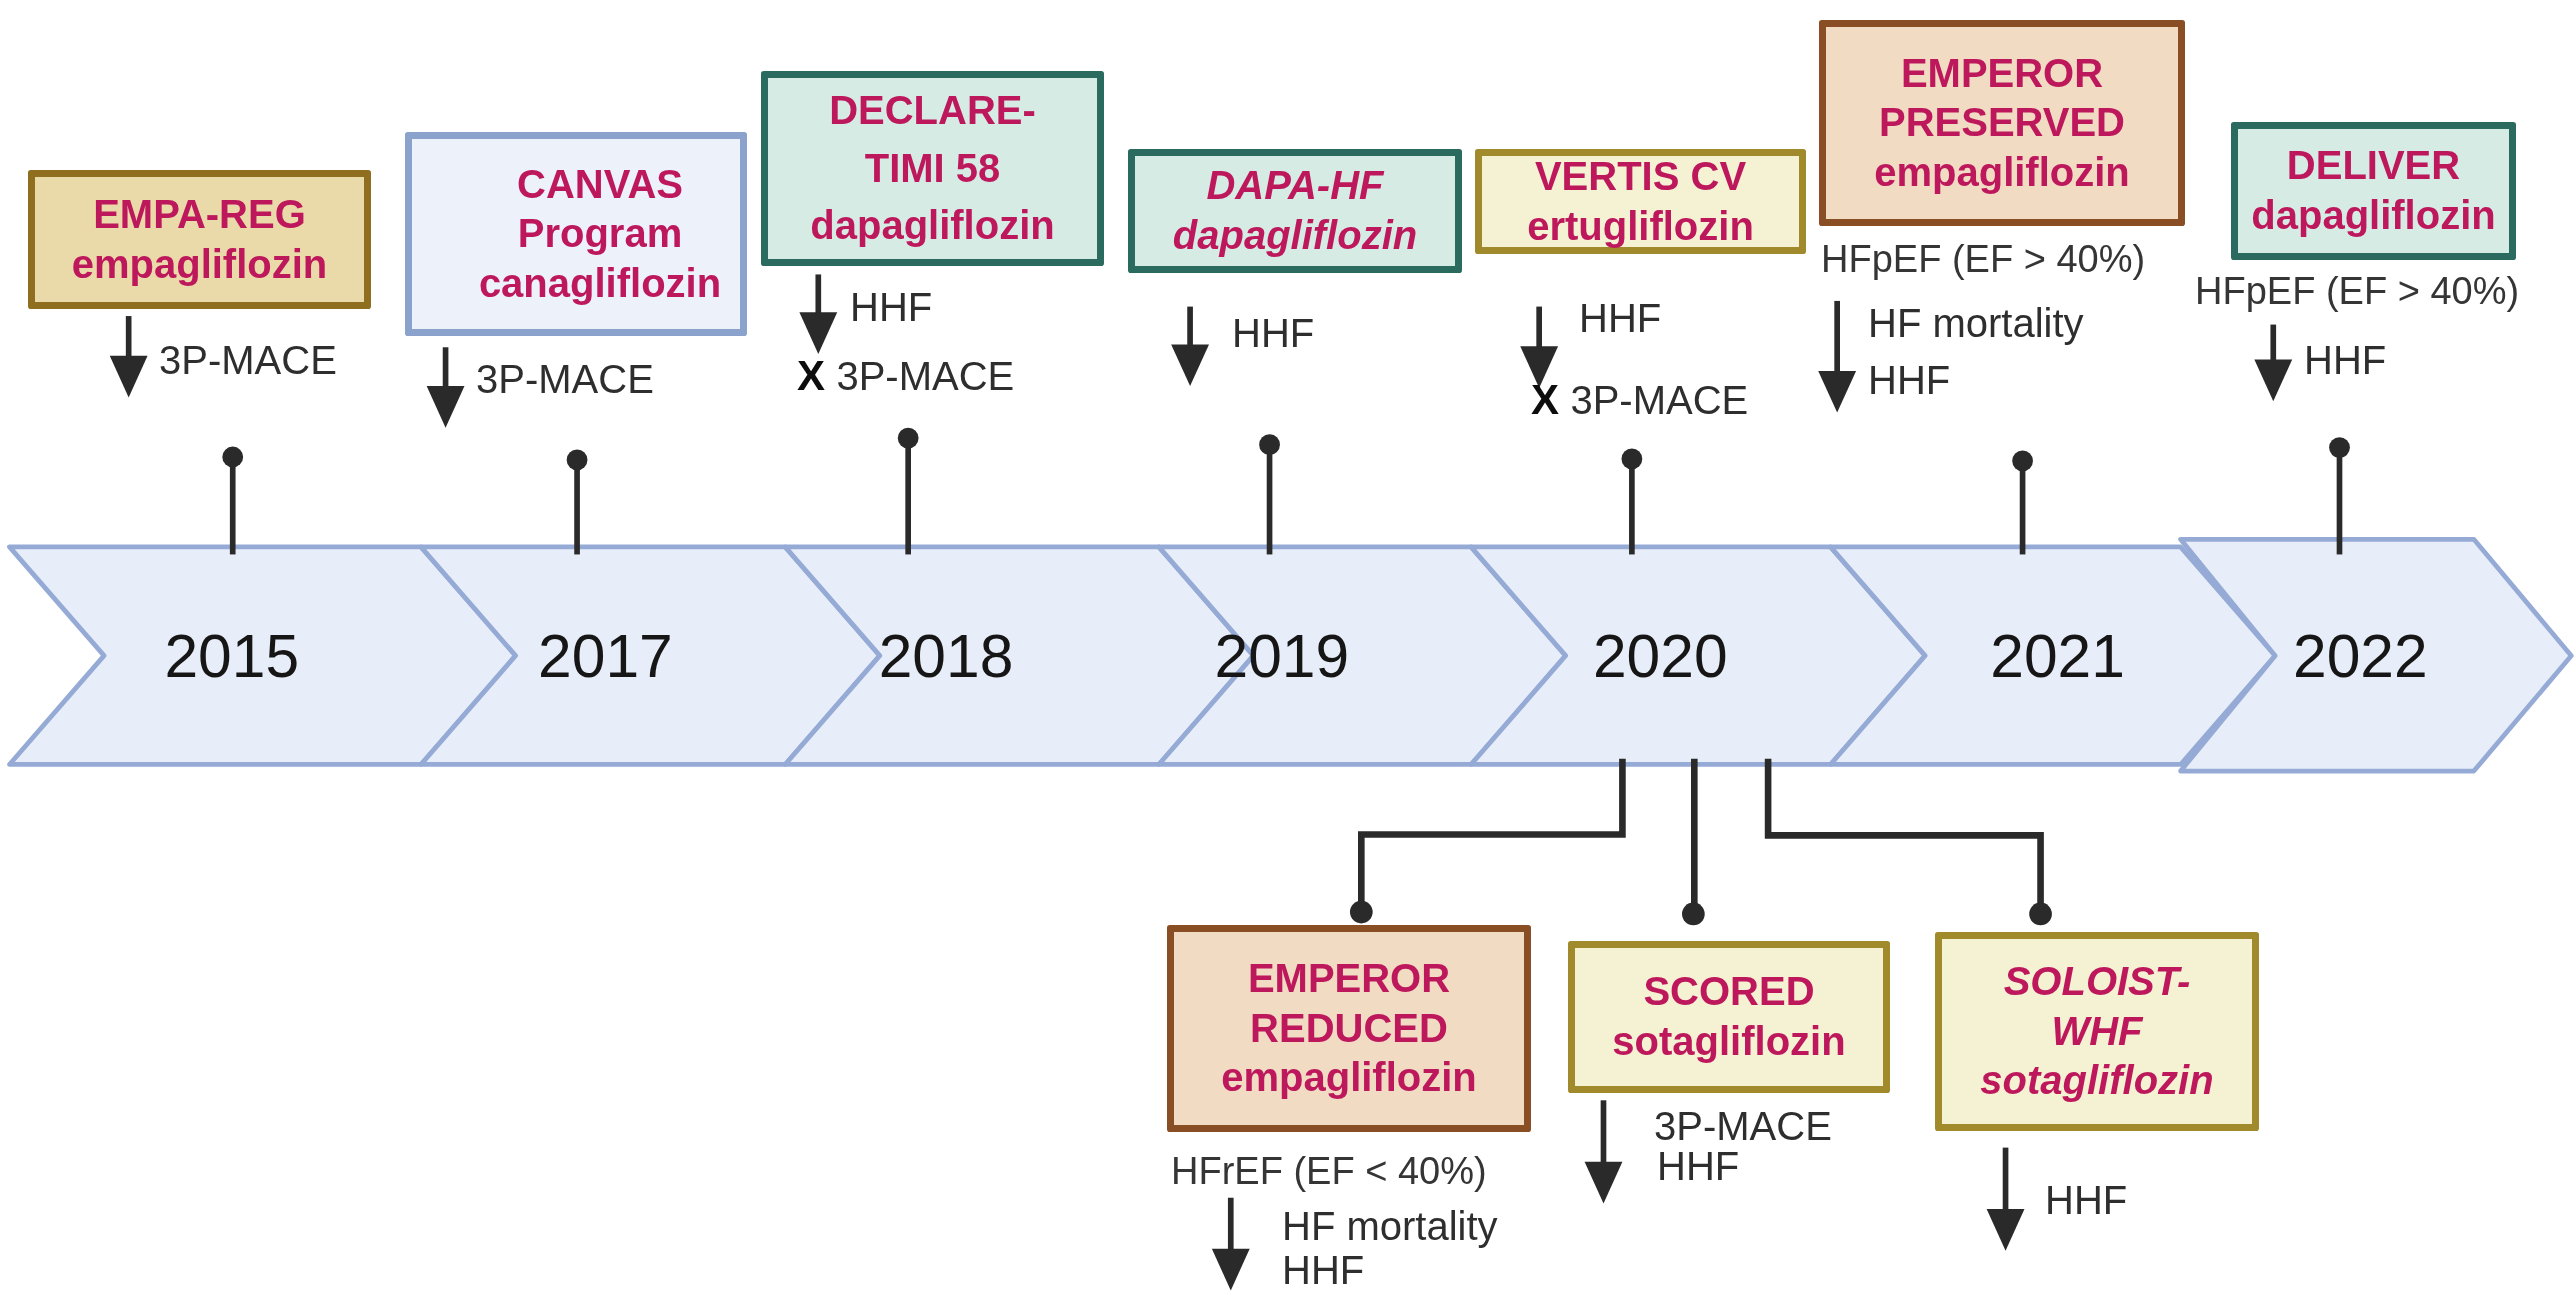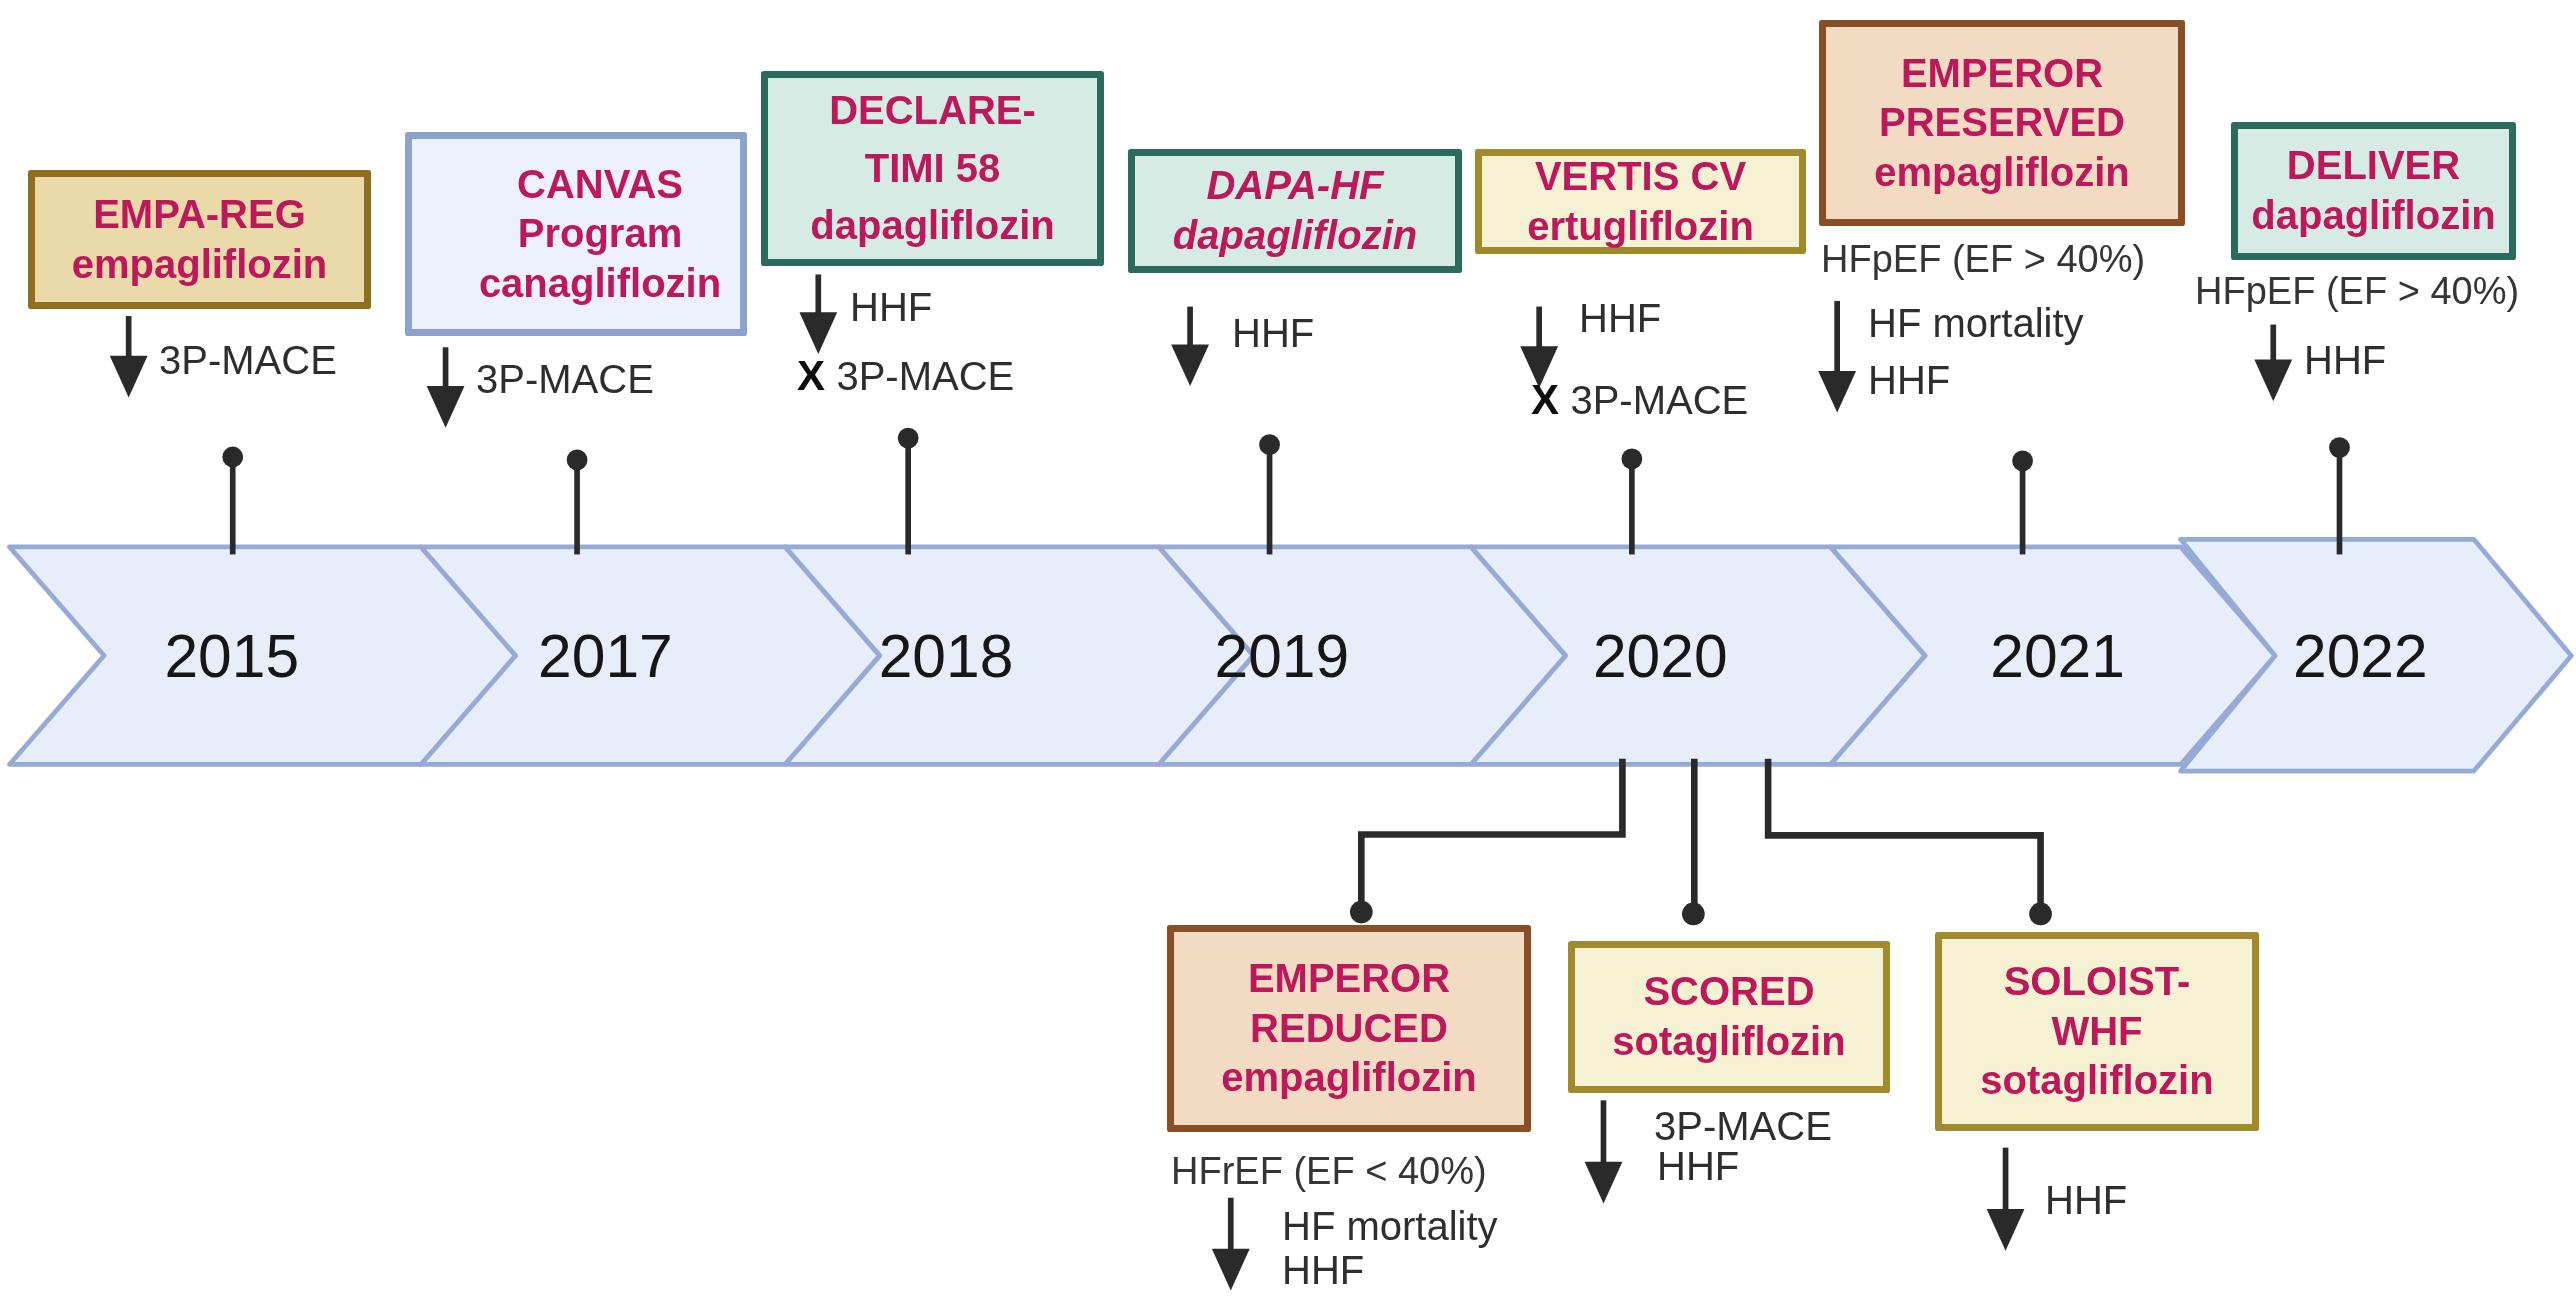--- a/index.html
+++ b/index.html
@@ -114,21 +114,21 @@
     </div>
     <div class="trial-box" style="left: 1167px; top: 925px; width: 364px; height: 207px; background: rgb(241, 220, 195); border-color: rgb(138, 78, 36);">
       <div>EMPEROR</div>
       <div>REDUCED</div>
       <div>empagliflozin</div>
     </div>
     <div class="trial-box" style="left: 1568px; top: 941px; width: 322px; height: 152px; background: rgb(245, 241, 211); border-color: rgb(161, 138, 43);">
       <div>SCORED</div>
       <div>sotagliflozin</div>
     </div>
-    <div class="trial-box" style="left: 1935px; top: 932px; width: 324px; height: 199px; background: rgb(245, 241, 211); border-color: rgb(161, 138, 43);">
+    <div class="trial-box" style="left: 1935px; top: 932px; width: 324px; height: 199px; background: rgb(245, 241, 211); border-color: rgb(161, 138, 43); font-style: italic;">
       <div>SOLOIST-</div>
       <div>WHF</div>
       <div>sotagliflozin</div>
     </div>
     <div class="ann" style="left: 159px; top: 339px;">
       <span>3P-MACE</span>
     </div>
     <div class="ann" style="left: 476px; top: 358px;">
       <span>3P-MACE</span>
     </div>

